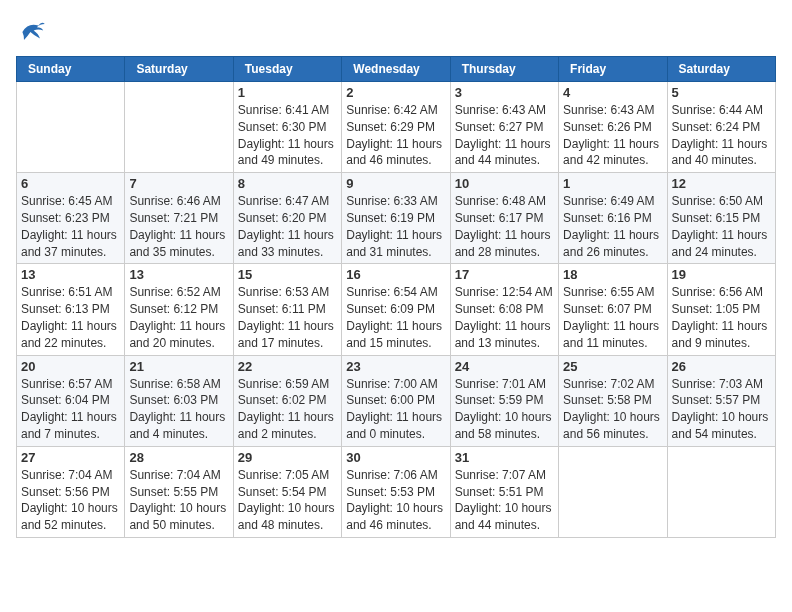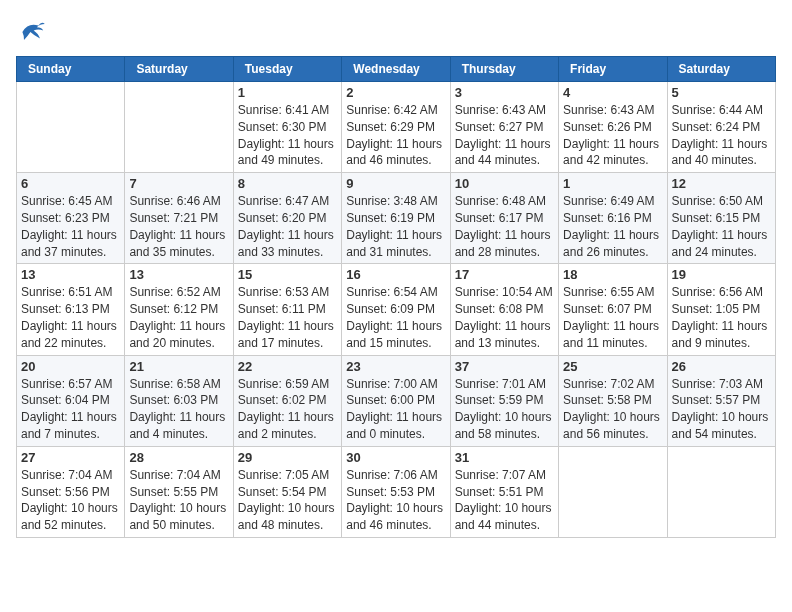--- a/index.html
+++ b/index.html
@@ -169,21 +169,21 @@
 Daylight: 11 hours and 35 minutes.</div>
         </td>
         <td>
           <span class="day-num">8</span>
           <div class="day-info">Sunrise: 6:47 AM
 Sunset: 6:20 PM
 Daylight: 11 hours and 33 minutes.</div>
         </td>
         <td>
           <span class="day-num">9</span>
-          <div class="day-info">Sunrise: 3:48 AM
+          <div class="day-info">Sunrise: 6:33 AM
 Sunset: 6:19 PM
 Daylight: 11 hours and 31 minutes.</div>
         </td>
         <td>
           <span class="day-num">10</span>
           <div class="day-info">Sunrise: 6:48 AM
 Sunset: 6:17 PM
 Daylight: 11 hours and 28 minutes.</div>
         </td>
         <td>
@@ -219,21 +219,21 @@
 Daylight: 11 hours and 17 minutes.</div>
         </td>
         <td>
           <span class="day-num">16</span>
           <div class="day-info">Sunrise: 6:54 AM
 Sunset: 6:09 PM
 Daylight: 11 hours and 15 minutes.</div>
         </td>
         <td>
           <span class="day-num">17</span>
-          <div class="day-info">Sunrise: 10:54 AM
+          <div class="day-info">Sunrise: 12:54 AM
 Sunset: 6:08 PM
 Daylight: 11 hours and 13 minutes.</div>
         </td>
         <td>
           <span class="day-num">18</span>
           <div class="day-info">Sunrise: 6:55 AM
 Sunset: 6:07 PM
 Daylight: 11 hours and 11 minutes.</div>
         </td>
         <td>
@@ -262,21 +262,21 @@
 Sunset: 6:02 PM
 Daylight: 11 hours and 2 minutes.</div>
         </td>
         <td>
           <span class="day-num">23</span>
           <div class="day-info">Sunrise: 7:00 AM
 Sunset: 6:00 PM
 Daylight: 11 hours and 0 minutes.</div>
         </td>
         <td>
-          <span class="day-num">37</span>
+          <span class="day-num">24</span>
           <div class="day-info">Sunrise: 7:01 AM
 Sunset: 5:59 PM
 Daylight: 10 hours and 58 minutes.</div>
         </td>
         <td>
           <span class="day-num">25</span>
           <div class="day-info">Sunrise: 7:02 AM
 Sunset: 5:58 PM
 Daylight: 10 hours and 56 minutes.</div>
         </td>

